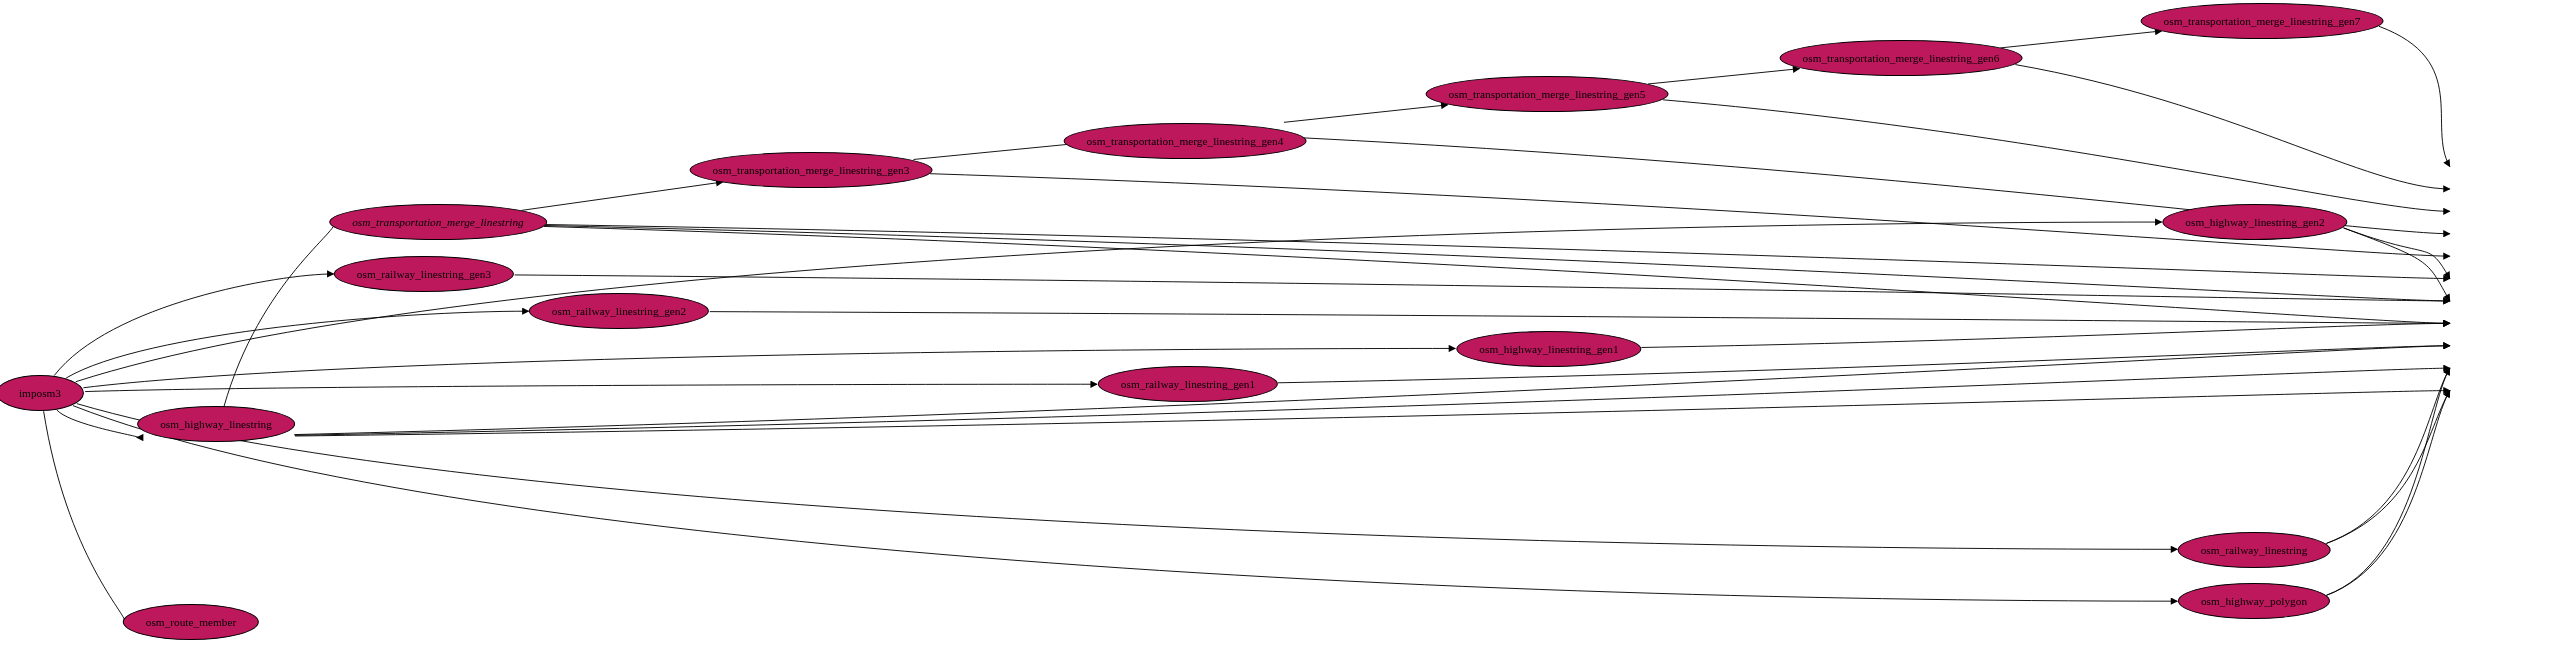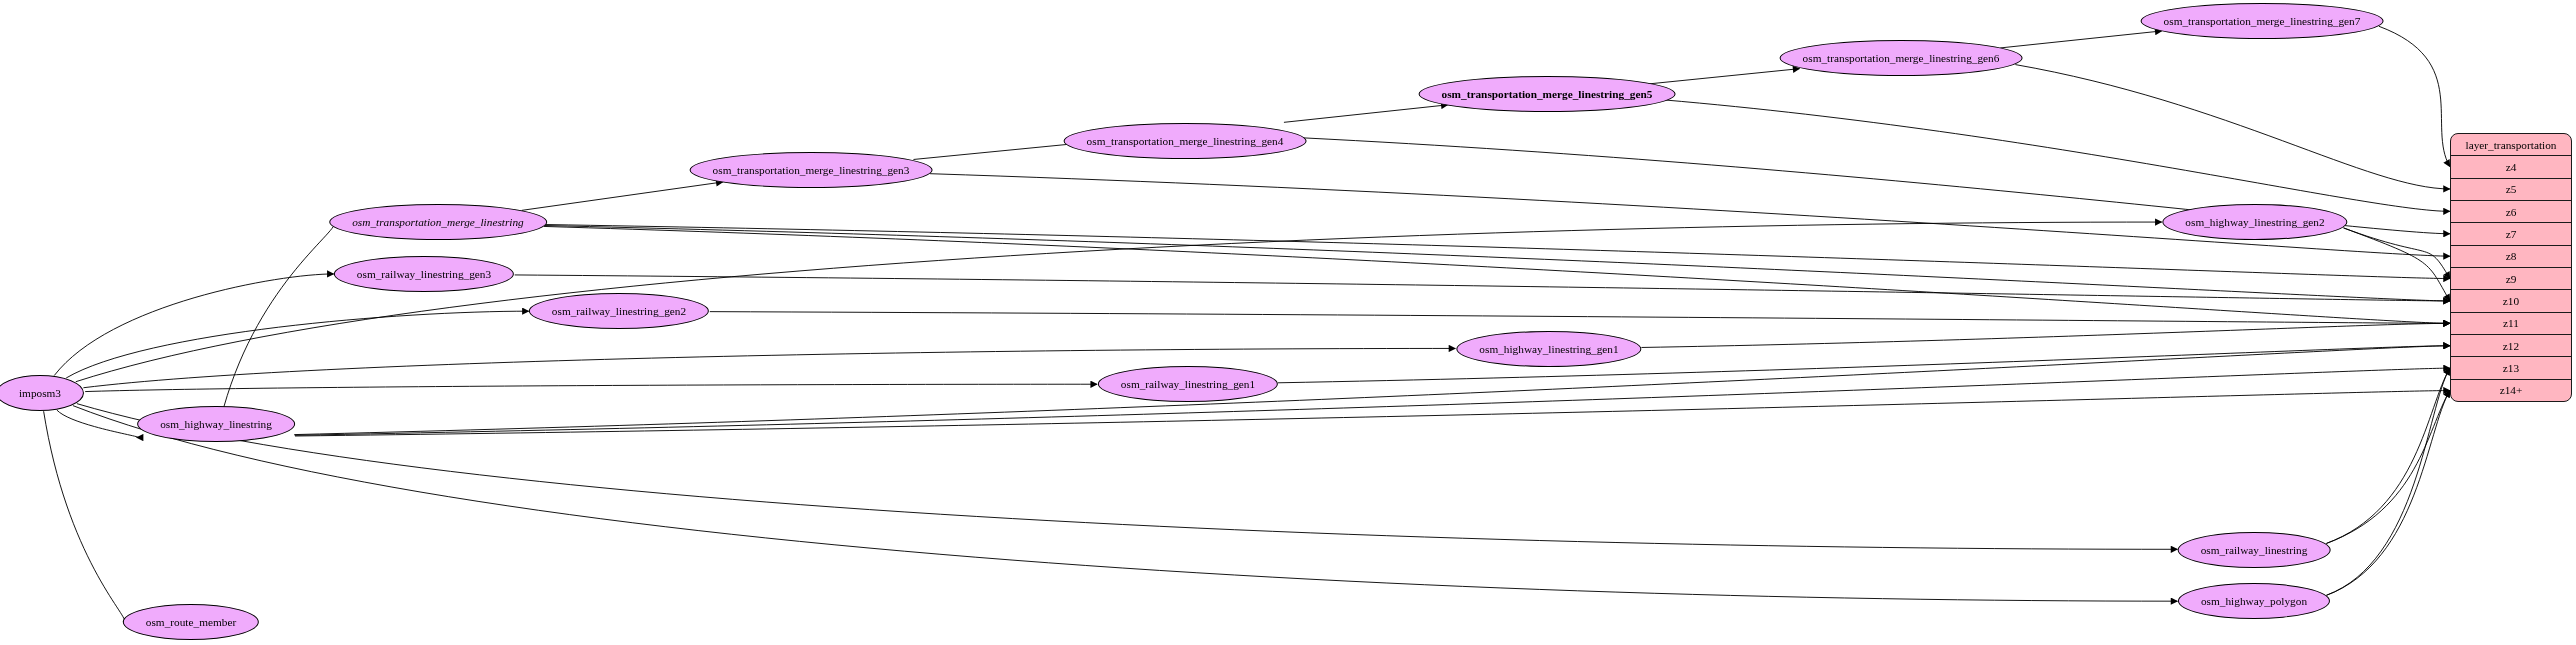--- a/index.html
+++ b/index.html
@@ -3,21 +3,21 @@
 <meta charset="utf-8">
 <style>
   html,body{margin:0;padding:0;background:#ffffff;}
   body{width:2576px;height:645px;overflow:hidden;position:relative;
        font-family:"Liberation Serif","DejaVu Serif",serif;}
   #canvas{position:absolute;left:0;top:0;width:2576px;height:645px;}
   #edge-layer{position:absolute;left:0;top:0;}
   .node{
     position:absolute;
     transform:translate(-50%,-50%);
-    background:#f0abfc;
+    background:#be185d;
     border:1px solid #000;
     border-radius:50%;
     padding:0 22px;
     height:34px;
     line-height:34px;
     font-size:11.3px;
     color:#000;
     white-space:nowrap;
     text-align:center;
     z-index:2;
@@ -99,35 +99,21 @@
       <div class="node" style="left: 216px; top: 424px;">osm_highway_linestring</div>
       <div class="node" style="left: 191px; top: 622px;">osm_route_member</div>
       <div class="node" style="left: 438px; top: 222px; font-style: italic;">osm_transportation_merge_linestring</div>
       <div class="node" style="left: 424px; top: 274px; font-family: Liberation Serif, serif;">osm_railway_linestring_gen3</div>
       <div class="node" style="left: 619px; top: 311px;">osm_railway_linestring_gen2</div>
       <div class="node" style="left: 1188px; top: 384px;">osm_railway_linestring_gen1</div>
       <div class="node" style="left: 1549px; top: 349px; text-align: center;">osm_highway_linestring_gen1</div>
       <div class="node" style="left: 2255px; top: 222px;">osm_highway_linestring_gen2</div>
       <div class="node" style="left: 811px; top: 170px; font-family: Liberation Serif, serif;">osm_transportation_merge_linestring_gen3</div>
       <div class="node" style="left: 1185px; top: 141px;">osm_transportation_merge_linestring_gen4</div>
-      <div class="node" style="left: 1547px; top: 94px; font-weight: bold;">osm_transportation_merge_linestring_gen5</div>
+      <div class="node" style="left: 1547px; top: 94px;">osm_transportation_merge_linestring_gen5</div>
       <div class="node" style="left: 1901px; top: 58px;">osm_transportation_merge_linestring_gen6</div>
       <div class="node" style="left: 2262px; top: 20.5px;">osm_transportation_merge_linestring_gen7</div>
       <div class="node" style="left: 2254px; top: 550px;">osm_railway_linestring</div>
       <div class="node" style="left: 2254px; top: 601px;">osm_highway_polygon</div>
     </div>
 
-  <div class="record" id="record" style="left: 2450px; top: 133px; width: 122px; height: 269px; background: rgb(255, 182, 193);">
-    <div class="cell">layer_transportation</div>
-  <div class="cell">z4</div>
-      <div class="cell">z5</div>
-      <div class="cell">z6</div>
-      <div class="cell">z7</div>
-      <div class="cell">z8</div>
-      <div class="cell">z9</div>
-      <div class="cell">z10</div>
-      <div class="cell">z11</div>
-      <div class="cell">z12</div>
-      <div class="cell">z13</div>
-      <div class="cell">z14+</div>
-    </div>
 </div>
 
 
 </body></html>

